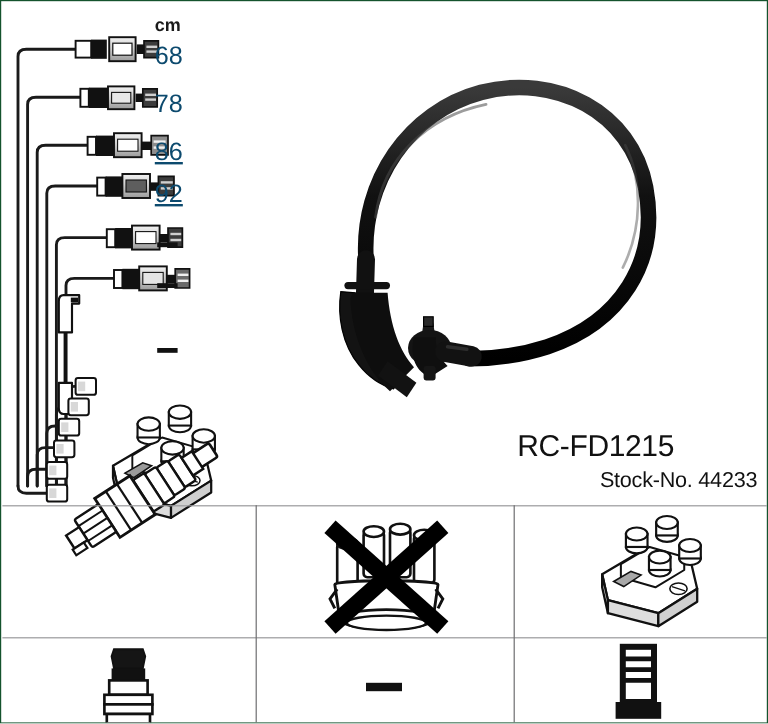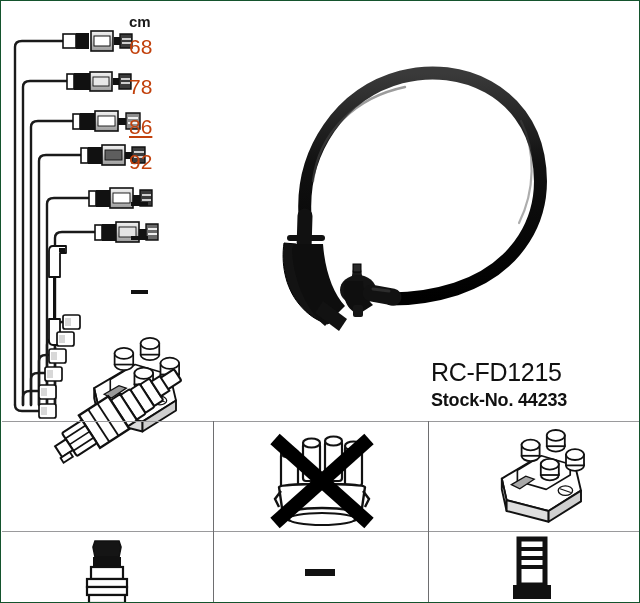--- a/index.html
+++ b/index.html
@@ -40,21 +40,21 @@
     font-size: 15px;
     font-weight: bold;
     color: #1a1a1a;
     letter-spacing: 0px;
   }
   .meas-value {
     position: absolute;
     left: 0;
     font-size: 21px;
     font-weight: normal;
-    color: #c2410c;
+    color: #0c4a6e;
     line-height: 1;
     font-family: "Liberation Sans", sans-serif;
   }
   .meas-dash {
     position: absolute;
     left: 2px;
     width: 17px;
     height: 4px;
     background: #111111;
   }
@@ -67,23 +67,23 @@
     font-size: 25px;
     font-weight: normal;
     letter-spacing: -0.3px;
     color: #111111;
   }
   .prod-stock {
     position: absolute;
     left: 430px;
     top: 389px;
     width: 200px;
-    text-align: left;
+    text-align: right;
     font-size: 18px;
-    font-weight: bold;
+    font-weight: normal;
     letter-spacing: -0.2px;
     color: #111111;
   }
   
   .panel-grid {
     position: absolute;
     left: 1px;
     top: 420px;
     width: 638px;
     height: 182px;
@@ -418,21 +418,21 @@
       <rect x="0" y="46" width="38" height="14" fill="#111111"></rect>
     </g>
 
   </svg>
 
   <div class="meas-col">
     <div class="meas-unit">cm</div>
     <div class="meas-value" style="top:27px;">68</div>
     <div class="meas-value" style="top:67px;">78</div>
     <div class="meas-value" style="top:107px;text-decoration:underline;">86</div>
-    <div class="meas-value" style="top:142px;">92</div>
+    <div class="meas-value" style="top:142px;text-decoration:underline;">92</div>
     <div class="meas-dash" style="top:193px;"></div>
     <div class="meas-dash" style="top:227px;"></div>
     <div class="meas-dash" style="top:281px;"></div>
   </div>
 
   <div class="prod-code">RC-FD1215</div>
   <div class="prod-stock">Stock-No. 44233</div>
 
   <div class="panel-grid">
     <div class="panel-divider-h" style="top:0px;"></div>

